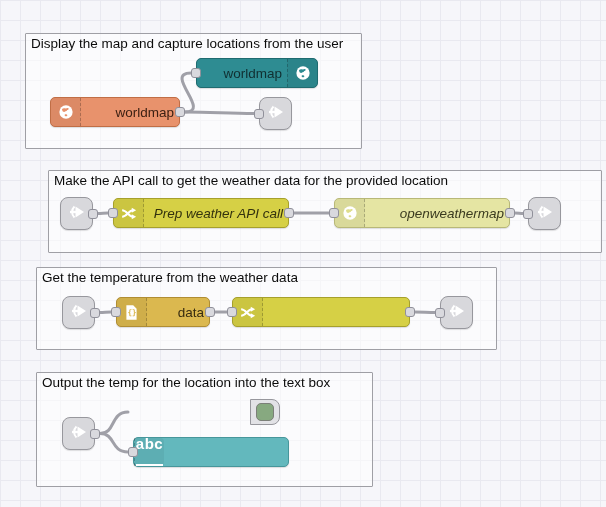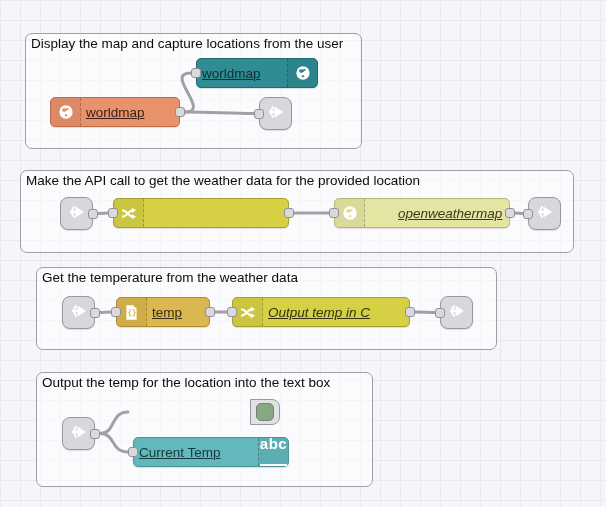--- a/index.html
+++ b/index.html
@@ -7,34 +7,34 @@
   .canvas{
     position:relative;width:606px;height:507px;overflow:hidden;
     background-color:#f6f6fa;
     background-image:
       linear-gradient(#e9e9f0 1px, transparent 1px),
       linear-gradient(90deg,#e9e9f0 1px, transparent 1px);
     background-size:20px 20px;
   }
   .group{
     position:absolute;background:rgba(255,255,255,0.55);
-    border:1px solid #9f9fa5;border-radius:7px;box-sizing:border-box;
+    border:1px solid #9f9fa5;border-radius:1px;box-sizing:border-box;
   }
   .group-label{
     position:absolute;top:2px;left:5px;font-size:13.5px;color:#0b0b0b;
     white-space:nowrap;
   }
   .wires{position:absolute;top:0;left:0;z-index:2;}
   .wires path{stroke:#a0a0a8;stroke-width:3;fill:none;stroke-linecap:round;}
   .node{
     position:absolute;z-index:3;height:30px;border-radius:5px;
     display:flex;align-items:center;box-sizing:border-box;
     font-size:13.5px;color:#333;box-shadow:0 1px 1px rgba(0,0,0,0.12);
   }
-  .node .label{flex:1;text-align:left;white-space:nowrap;overflow:hidden;padding:0 5px;text-decoration:underline;}
+  .node .label{flex:1;text-align:right;white-space:nowrap;overflow:hidden;padding:0 5px;}
   .italic .label{font-style:italic;}
   .icon-box{
     width:29px;align-self:stretch;display:flex;align-items:center;justify-content:center;
     background:rgba(0,0,0,0.05);flex:none;
   }
   .icon-left{border-right:1px dashed rgba(0,0,0,0.22);border-radius:4px 0 0 4px;}
   .icon-right{border-left:1px dashed rgba(0,0,0,0.22);border-radius:0 4px 4px 0;}
   .port{
     position:absolute;width:10px;height:10px;border-radius:3px;z-index:4;
     background:#d9d9de;border:1px solid #90909a;box-sizing:border-box;
@@ -75,21 +75,21 @@
   }
 </style>
 </head>
 <body>
 
 <div class="canvas">
 
   <div class="group" style="left:25px;top:33px;width:337px;height:116px;">
     <span class="group-label">Display the map and capture locations from the user</span>
   </div>
-  <div class="group" style="left:20px;top:170px;width:554px;height:83px;">
+  <div class="group" style="left:48px;top:170px;width:554px;height:83px;">
     <span class="group-label">Make the API call to get the weather data for the provided location</span>
   </div>
   <div class="group" style="left:36px;top:267px;width:461px;height:83px;">
     <span class="group-label">Get the temperature from the weather data</span>
   </div>
   <div class="group" style="left:36px;top:372px;width:337px;height:115px;">
     <span class="group-label">Output the temp for the location into the text box</span>
   </div>
 
   <svg class="wires" width="606" height="507">
@@ -152,20 +152,21 @@
   <div class="node n-function italic" style="left:113px;top:198px;width:176px;">
     <span class="port port-in"></span>
     <span class="icon-box icon-left">
       <svg width="17" height="17" viewBox="0 0 20 20">
           <path d="M2.5 6.2 C8 6.2 10.5 13.8 15 13.8" stroke="#fff" stroke-width="2.2" fill="none"></path>
           <path d="M2.5 13.8 C8 13.8 10.5 6.2 15 6.2" stroke="#fff" stroke-width="2.2" fill="none"></path>
           <path d="M13.8 3.2 L19 6.2 L13.8 9.2 z" fill="#fff"></path>
           <path d="M13.8 10.8 L19 13.8 L13.8 16.8 z" fill="#fff"></path>
         </svg>
     </span>
+    <span class="label">Prep weather API call</span>
     <span class="port port-out"></span>
   </div>
 
   <div class="node n-owm italic" style="left:334px;top:198px;width:176px;">
     <span class="port port-in"></span>
     <span class="icon-box icon-left">
       <svg width="16" height="16" viewBox="0 0 20 20">
           <circle cx="10" cy="10" r="8.3" fill="#fff"></circle>
           <path fill="currentColor" d="M5 6.2c1.2-1 2.5-1.3 3.5-.8.6.3 1.6.2 2.3-.1.9-.4 2-.2 2.8.5-.3.9-1.2 1.3-2 1.8-.5.3-.4 1-.9 1.3-.7.5-1.7.3-2.4.8-.6.4-1.5.3-2-.2-.8-.7-1.1-2.1-1.3-3.3zM8.6 13.1c.8-.5 2-.3 2.7.2.5.4.4 1.3-.1 1.7-.7.5-1.6.6-2.3.1-.6-.4-.8-1.5-.3-2z"></path>
         </svg>
@@ -197,35 +198,34 @@
   </div>
 
   <div class="node n-json" style="left:116px;top:297px;width:94px;">
     <span class="port port-in"></span>
     <span class="icon-box icon-left">
       <svg width="17" height="17" viewBox="0 0 20 20">
           <path d="M4 1.5 h8 l4 4 v13 h-12 z" fill="#fff"></path>
           <text x="5.2" y="13.5" font-size="9" font-weight="bold" fill="currentColor" font-family="DejaVu Sans Mono, monospace">{}</text>
         </svg>
     </span>
-    <span class="label">temp</span>
+    <span class="label">data</span>
     <span class="port port-out"></span>
   </div>
 
   <div class="node n-function italic" style="left:232px;top:297px;width:178px;">
     <span class="port port-in"></span>
     <span class="icon-box icon-left">
       <svg width="17" height="17" viewBox="0 0 20 20">
           <path d="M2.5 6.2 C8 6.2 10.5 13.8 15 13.8" stroke="#fff" stroke-width="2.2" fill="none"></path>
           <path d="M2.5 13.8 C8 13.8 10.5 6.2 15 6.2" stroke="#fff" stroke-width="2.2" fill="none"></path>
           <path d="M13.8 3.2 L19 6.2 L13.8 9.2 z" fill="#fff"></path>
           <path d="M13.8 10.8 L19 13.8 L13.8 16.8 z" fill="#fff"></path>
         </svg>
     </span>
-    <span class="label">Output temp in C</span>
     <span class="port port-out"></span>
   </div>
 
   <div class="link-node" style="left:440px;top:296px;">
     <span class="port port-in"></span>
     <span>
       <svg width="20" height="20" viewBox="0 0 20 20">
           <path d="M7.5 4.5 A7.5 7.5 0 0 0 7.5 15.5" stroke="#fff" stroke-width="2" fill="none"></path>
           <path d="M3 10 h6" stroke="#fff" stroke-width="2.4"></path>
           <path d="M8.5 4.5 L17 10 L8.5 15.5 z" fill="#fff"></path>
@@ -243,19 +243,18 @@
     </span>
     <span class="port port-out"></span>
   </div>
 
   <div class="debug-tab" style="left:250px;top:399px;">
     <span class="debug-btn"></span>
   </div>
 
   <div class="node n-text" style="left:133px;top:437px;width:156px;">
     <span class="port port-in"></span>
-    <span class="label">Current Temp</span>
     <span class="icon-box icon-right">
       <span class="abc-glyph">abc</span>
     </span>
   </div>
 
 </div>
 
 </body></html>

